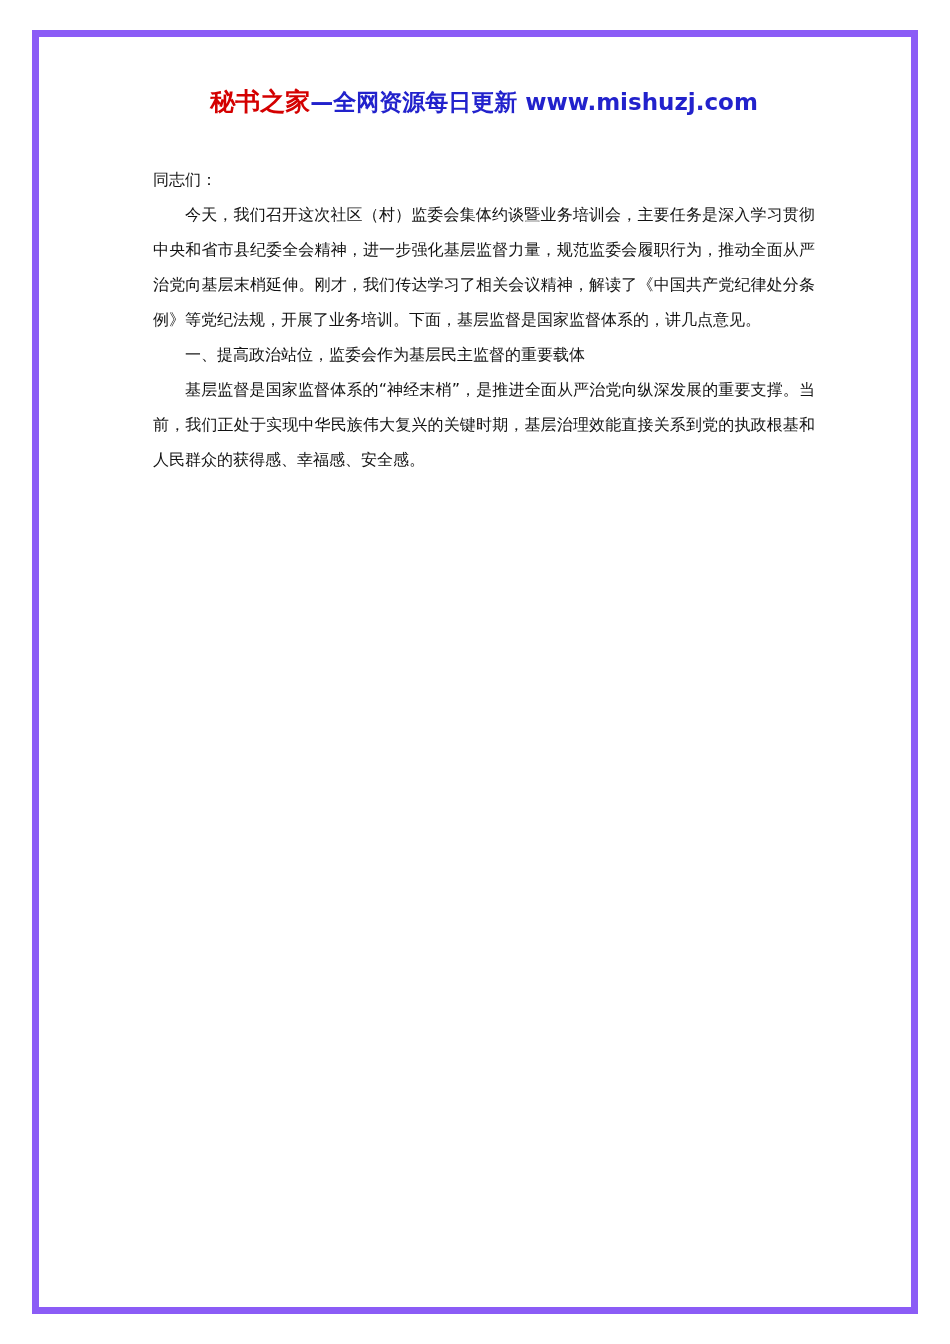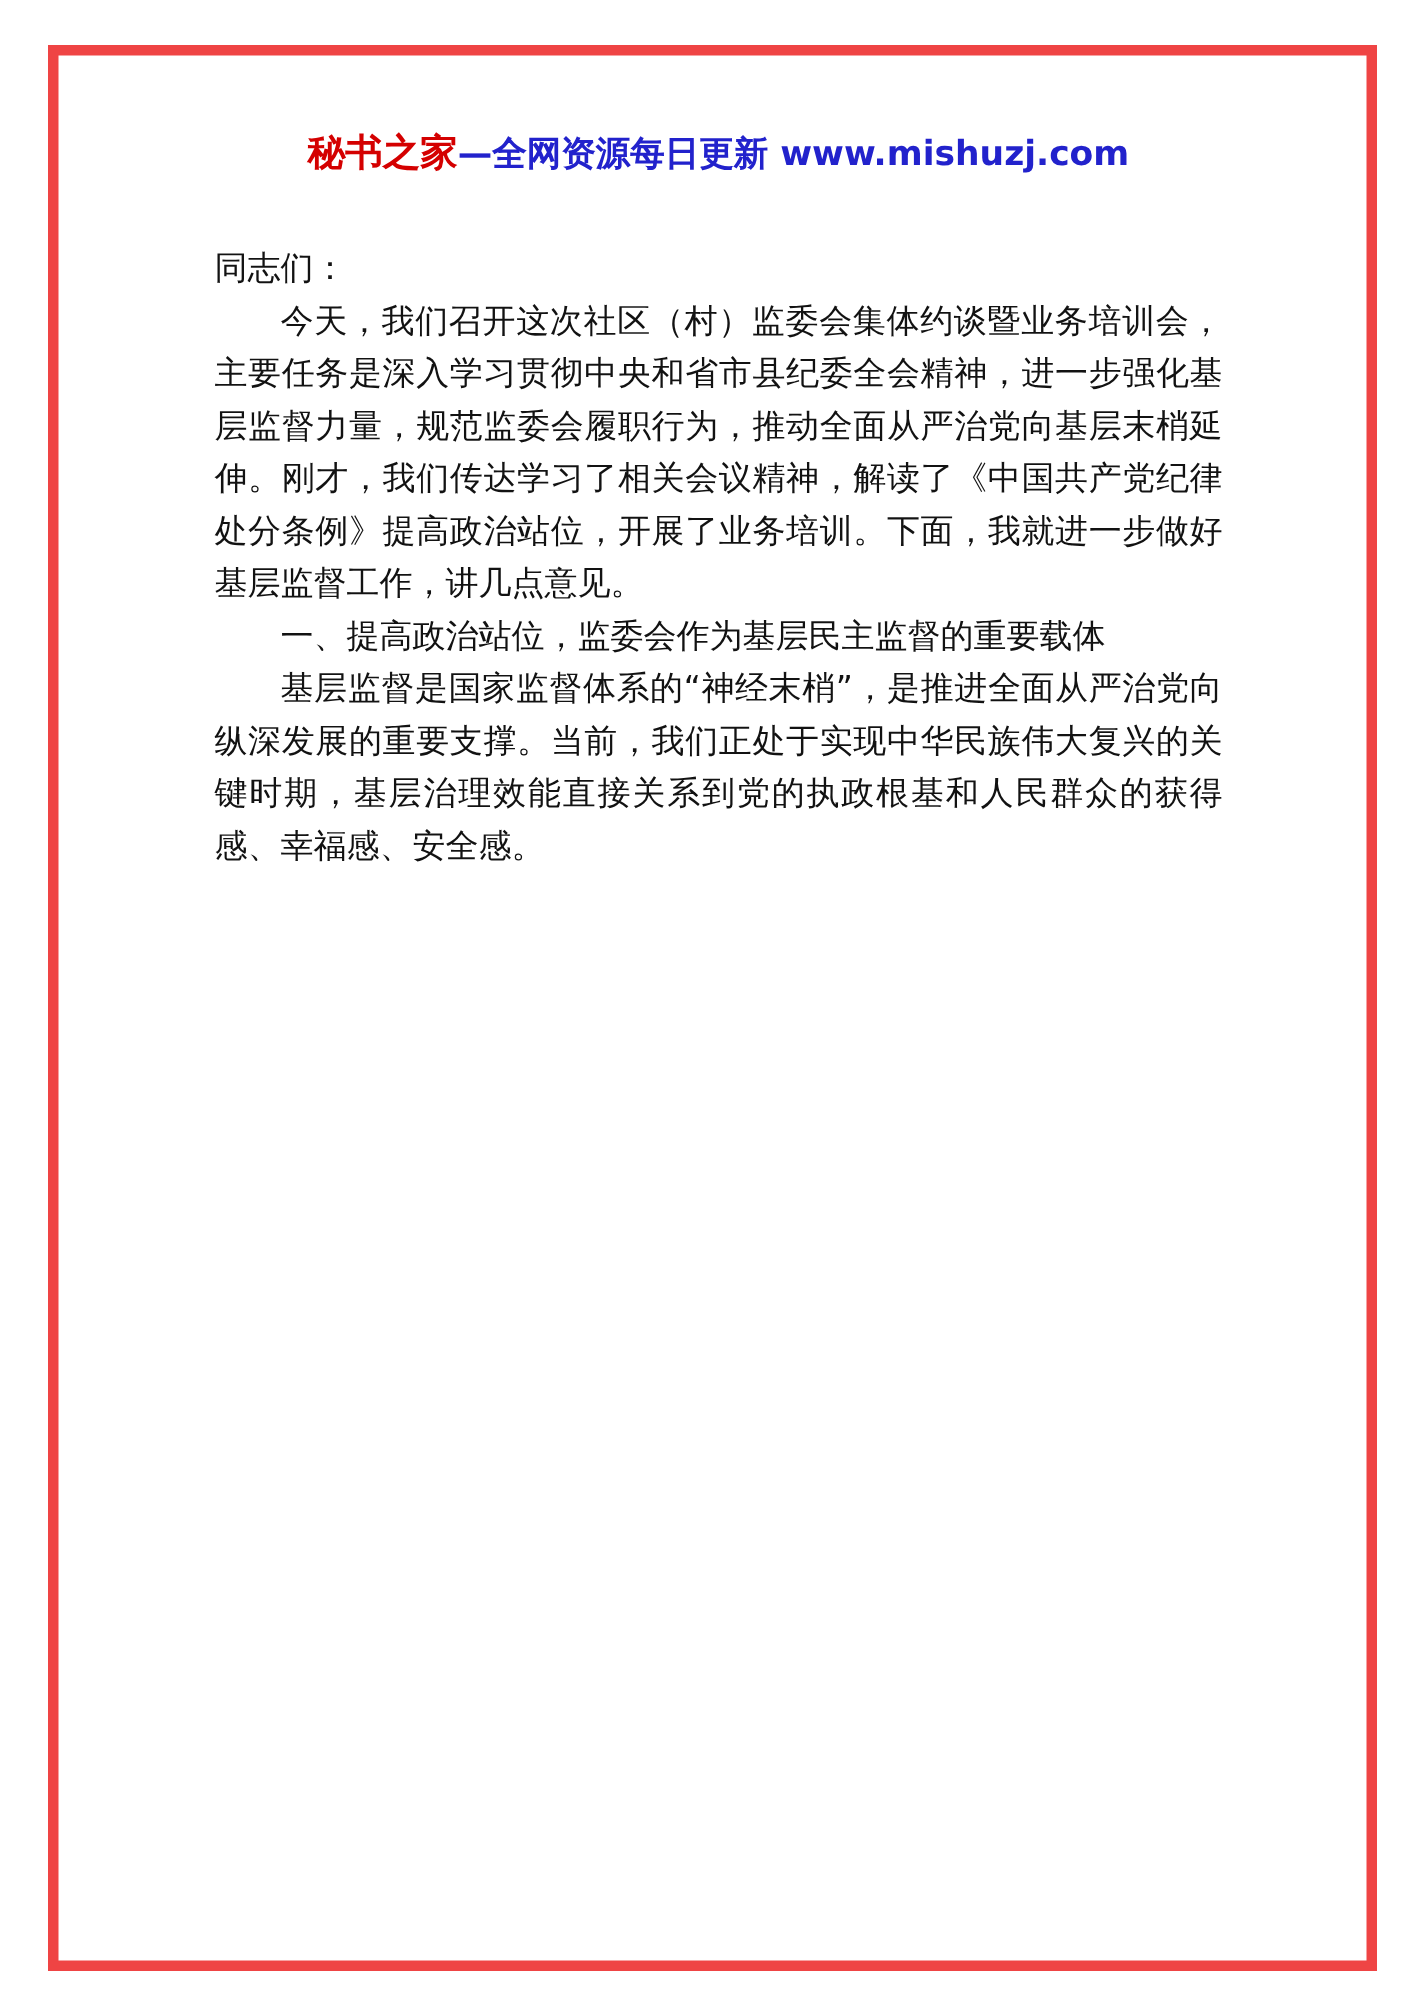--- a/index.html
+++ b/index.html
@@ -14,22 +14,23 @@
     background: #ffffff;
     overflow: hidden;
     font-family: "DejaVu Sans", "Liberation Sans", sans-serif;
   }
   .frame {
     position: absolute;
     top: 30px;
     left: 32px;
     right: 32px;
     bottom: 30px;
-    border: 7px solid #ef4444;
+    border: 7px solid #8b5cf6;
     box-sizing: border-box;
+    padding-left: 10px;
   }
   .content {
     position: relative;
     box-sizing: border-box;
     width: 100%;
     height: 100%;
     padding: 48px 96px 40px 104px;
   }
   .header-line {
     text-align: center;
@@ -48,21 +49,21 @@
   .doc-title {
     text-align: center;
     font-weight: bold;
     color: #000000;
     font-size: 37px;
     line-height: 1.9;
     margin: 6px 0 26px 0;
   }
   .body-text {
     color: #121212;
-    font-size: 22px;
+    font-size: 16px;
     line-height: 35px;
     text-align: justify;
     margin-top: 44px;
   }
   .body-text p {
     margin: 0;
   }
   .indent {
     text-indent: 2em;
   }
@@ -74,20 +75,20 @@
   <div class="frame">
     <div class="content">
 
       <div class="header-line">
         <span class="brand">秘书之家</span><span class="header-blue">—全网资源每日更新 </span><span class="header-blue">www.mishuzj.com</span>
       </div>
 
 
       <div class="body-text">
         <p>同志们：</p>
-        <p class="indent">今天，我们召开这次社区（村）监委会集体约谈暨业务培训会，主要任务是深入学习贯彻中央和省市县纪委全会精神，进一步强化基层监督力量，规范监委会履职行为，推动全面从严治党向基层末梢延伸。刚才，我们传达学习了相关会议精神，解读了《中国共产党纪律处分条例》提高政治站位，开展了业务培训。下面，我就进一步做好基层监督工作，讲几点意见。</p>
+        <p class="indent">今天，我们召开这次社区（村）监委会集体约谈暨业务培训会，主要任务是深入学习贯彻中央和省市县纪委全会精神，进一步强化基层监督力量，规范监委会履职行为，推动全面从严治党向基层末梢延伸。刚才，我们传达学习了相关会议精神，解读了《中国共产党纪律处分条例》等党纪法规，开展了业务培训。下面，基层监督是国家监督体系的，讲几点意见。</p>
         <p class="indent">一、提高政治站位，监委会作为基层民主监督的重要载体</p>
         <p class="indent">基层监督是国家监督体系的“神经末梢”，是推进全面从严治党向纵深发展的重要支撑。当前，我们正处于实现中华民族伟大复兴的关键时期，基层治理效能直接关系到党的执政根基和人民群众的获得感、幸福感、安全感。</p>
       </div>
 
     </div>
   </div>
 </div>
 
 </body></html>

